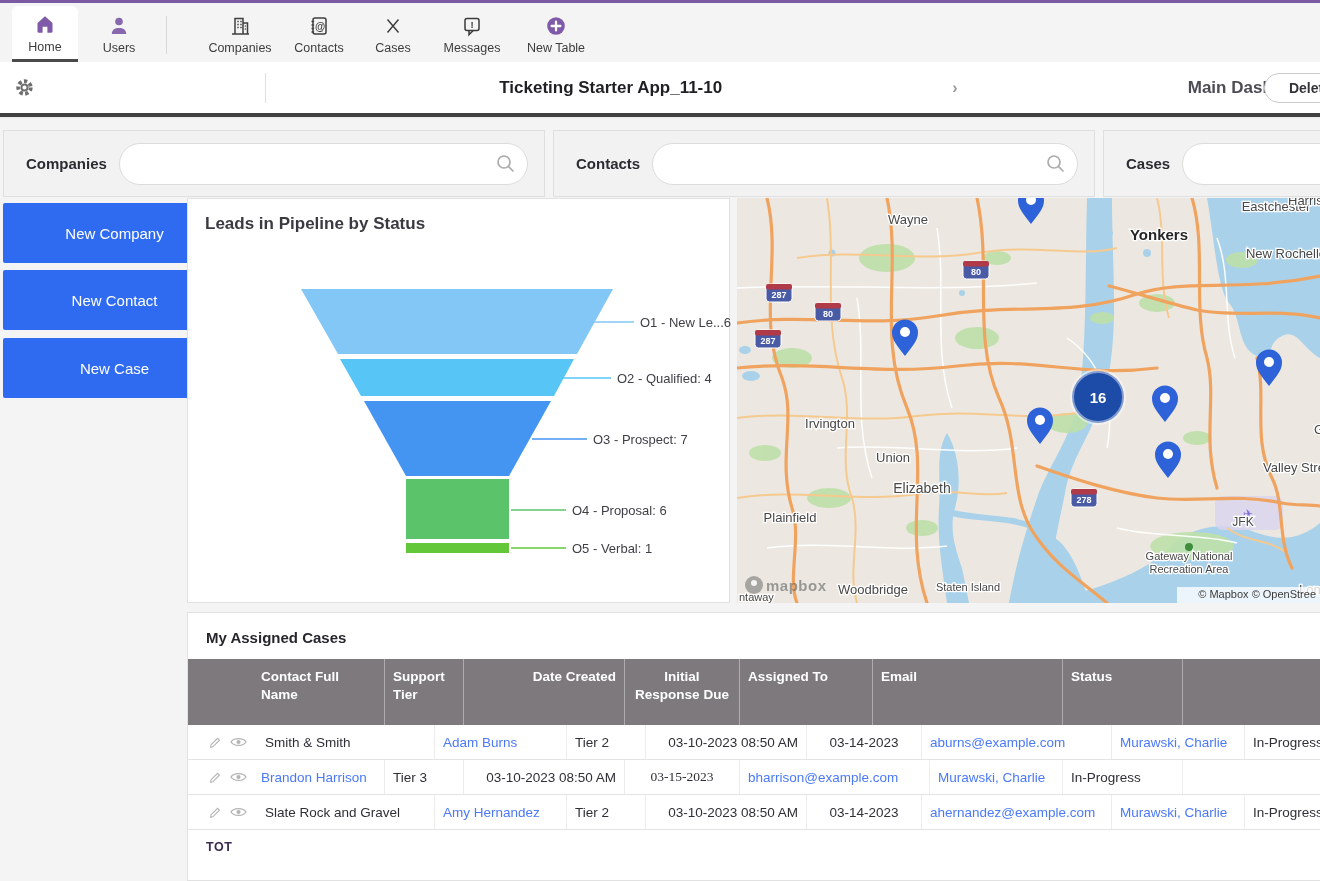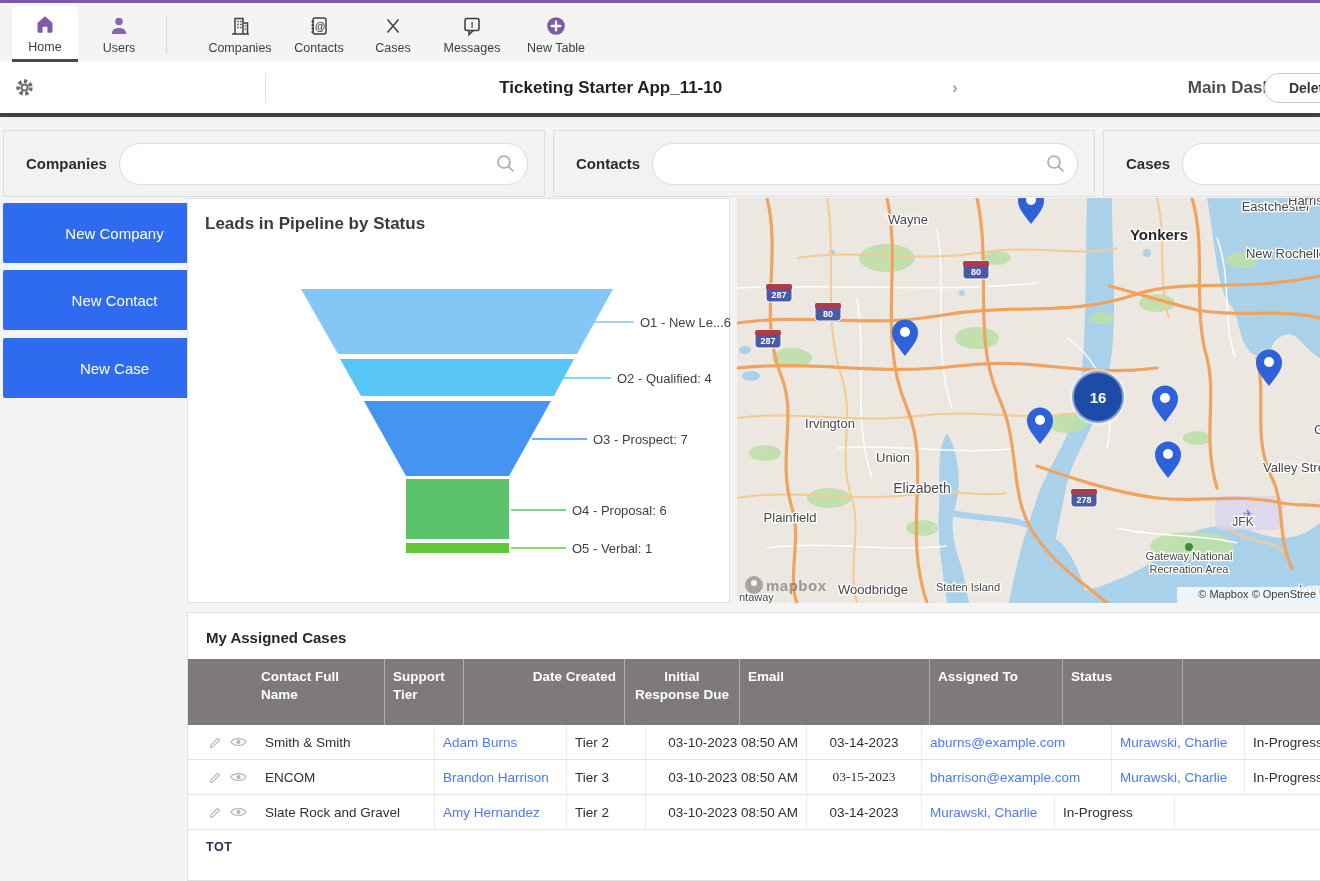--- a/index.html
+++ b/index.html
@@ -351,22 +351,22 @@
 </div>
 
 <div class="table-card">
   <div class="table-title">My Assigned Cases</div>
   <div class="t-head" id="t-head">
       <div class="h-cell" style="width: 65px;"></div>
       <div class="h-cell" style="width: 132px; text-align: left;">Contact Full Name</div>
       <div class="h-cell" style="width: 79px; text-align: left;">Support Tier</div>
       <div class="h-cell" style="width: 161px; text-align: right;">Date Created</div>
       <div class="h-cell" style="width: 115px; text-align: center;">Initial Response Due</div>
+      <div class="h-cell" style="width: 133px; text-align: left;">Assigned To</div>
       <div class="h-cell" style="width: 190px; text-align: left;">Email</div>
-      <div class="h-cell" style="width: 133px; text-align: left;">Assigned To</div>
       <div class="h-cell" style="width: 120px; text-align: left;">Status</div>
     </div>
   <div id="t-body">
       <div class="t-row">
         <div class="t-cell c-icons" style="width: 65px;">
           <svg width="15" height="16" viewBox="0 0 18 18">
             <path d="M3.5 12.5 11.5 4.5 13.8 6.8 5.8 14.8 3.2 15.4 Z" fill="none" stroke="#b4b4b4" stroke-width="1.3"></path>
           </svg>
           <svg width="17" height="12" viewBox="0 0 18 12">
             <path d="M1 6 C4 1.2 14 1.2 17 6 C14 10.8 4 10.8 1 6 Z" fill="none" stroke="#b4b4b4" stroke-width="1.3"></path>
@@ -385,21 +385,20 @@
       <div class="t-row">
         <div class="t-cell c-icons" style="width: 65px;">
           <svg width="15" height="16" viewBox="0 0 18 18">
             <path d="M3.5 12.5 11.5 4.5 13.8 6.8 5.8 14.8 3.2 15.4 Z" fill="none" stroke="#b4b4b4" stroke-width="1.3"></path>
           </svg>
           <svg width="17" height="12" viewBox="0 0 18 12">
             <path d="M1 6 C4 1.2 14 1.2 17 6 C14 10.8 4 10.8 1 6 Z" fill="none" stroke="#b4b4b4" stroke-width="1.3"></path>
             <circle cx="9" cy="6" r="2.2" fill="#b4b4b4"></circle>
           </svg>
         </div>
-        <div class="t-cell c-company" style="width: 182px;">ENCOM</div>
         <div class="t-cell link" style="width: 132px;">Brandon Harrison</div>
         <div class="t-cell " style="width: 79px;">Tier 3</div>
         <div class="t-cell right" style="width: 161px;">03-10-2023 08:50 AM</div>
         <div class="t-cell center" style="width: 115px; font-family: Liberation Serif, serif;">03-15-2023</div>
         <div class="t-cell link" style="width: 190px;">bharrison@example.com</div>
         <div class="t-cell link" style="width: 133px;">Murawski, Charlie</div>
         <div class="t-cell " style="width: 120px;">In-Progress</div>
       </div>
       <div class="t-row">
         <div class="t-cell c-icons" style="width: 65px;">
@@ -409,18 +408,19 @@
           <svg width="17" height="12" viewBox="0 0 18 12">
             <path d="M1 6 C4 1.2 14 1.2 17 6 C14 10.8 4 10.8 1 6 Z" fill="none" stroke="#b4b4b4" stroke-width="1.3"></path>
             <circle cx="9" cy="6" r="2.2" fill="#b4b4b4"></circle>
           </svg>
         </div>
         <div class="t-cell c-company" style="width: 182px;">Slate Rock and Gravel</div>
         <div class="t-cell link" style="width: 132px;">Amy Hernandez</div>
         <div class="t-cell " style="width: 79px;">Tier 2</div>
         <div class="t-cell right" style="width: 161px;">03-10-2023 08:50 AM</div>
         <div class="t-cell center" style="width: 115px;">03-14-2023</div>
+        <div class="t-cell link" style="width: 190px;">ahernandez@example.com</div>
         <div class="t-cell link" style="width: 133px;">Murawski, Charlie</div>
         <div class="t-cell " style="width: 120px;">In-Progress</div>
       </div>
     </div>
   <div class="t-footer">TOT</div>
 </div>
 
 </body></html>

